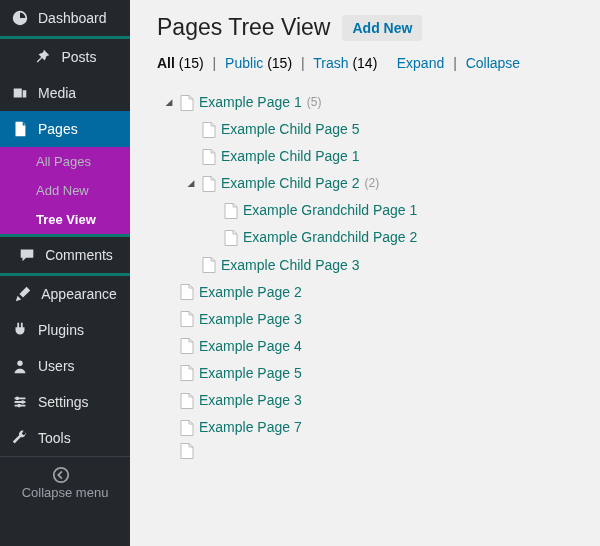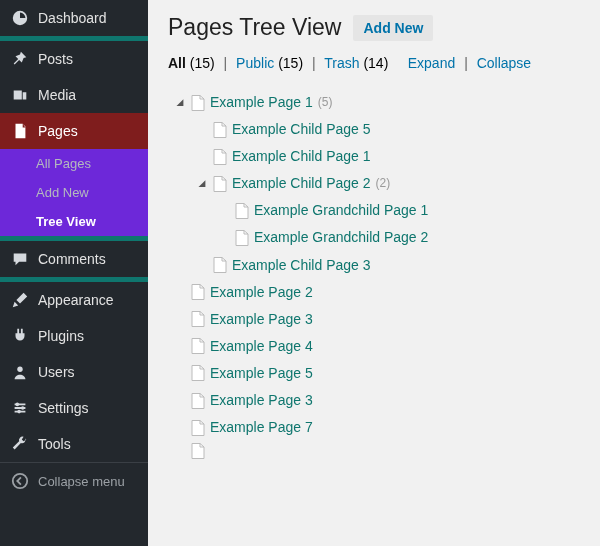--- a/index.html
+++ b/index.html
@@ -1,32 +1,32 @@
 <!DOCTYPE html>
 <html><head>
 <meta charset="utf-8">
 <style>
   * { box-sizing: border-box; margin: 0; padding: 0; }
   body { font-family: -apple-system, "Segoe UI", Arial, sans-serif; font-size: 14px; color: #222; width: 600px; height: 546px; overflow: hidden; background: #f1f1f1; display: flex; }
   
-  .sidebar { width: 148px; background: #23282d; color: #eee; display: flex; flex-direction: column; }
+  .sidebar { width: 130px; background: #23282d; color: #eee; display: flex; flex-direction: column; }
   .menu-item { display: flex; align-items: center; padding: 8px 10px; color: #e2e2e2; font-size: 14px; cursor: pointer; }
   .menu-item .icon { width: 20px; height: 20px; display: inline-flex; align-items: center; justify-content: center; margin-right: 8px; }
-  .menu-item.sep { border-top: 5px solid #0f766e; }
-  .menu-item.active { background: #7f1d1d; color: #fff; position: relative; }
+  .menu-item.sep { border-top: 3px solid #0f766e; justify-content: center; }
+  .menu-item.active { background: #0369a1; color: #fff; position: relative; }
   .menu-item.active::after { content: ""; position: absolute; right: -8px; top: 50%; margin-top: -8px; border: 8px solid transparent; border-right-color: #f1f1f1; }
-  .submenu { background: #6d28d9; }
+  .submenu { background: #a21caf; }
   .submenu .sub-item { padding: 7px 12px 7px 36px; color: #b4b9be; font-size: 13px; cursor: pointer; }
   .submenu .sub-item.current { color: #fff; font-weight: 600; }
-  .menu-item.collapse { color: #9ba0a5; border-top: 1px solid #3a3f45; font-size: 13px; }
+  .menu-item.collapse { color: #9ba0a5; border-top: 1px solid #3a3f45; font-size: 13px; flex-direction: column; }
   .menu-item.collapse .icon svg { fill: #9ba0a5; }
   .icon svg { fill: #d5d9de; width: 18px; height: 18px; }
   .menu-item.active .icon svg { fill: #fff; }
   
-  .main { flex: 1; background: #f1f1f1; padding: 14px 20px; overflow: hidden; }
+  .main { flex: 1; background: #f1f1f1; padding: 14px 27px; overflow: hidden; }
   .heading-row { display: flex; align-items: center; gap: 12px; margin-bottom: 14px; }
   .page-title { font-size: 23px; font-weight: 400; color: #222; }
   .btn-addnew { background: #e5e5e5; color: #0073aa; border: none; padding: 5px 10px; font-size: 14px; border-radius: 2px; cursor: pointer; font-weight: 600; }
   .filters { font-size: 14px; margin-bottom: 18px; }
   .filters .sep { color: #666; margin: 0 5px; }
   .filters a { color: #0073aa; text-decoration: none; cursor: pointer; }
   .filters .cnt { color: #000000; }
   .filters .current { color: #111; font-weight: 700; }
   
   .tree { font-size: 14px; line-height: 1.65; padding-left: 6px; }

